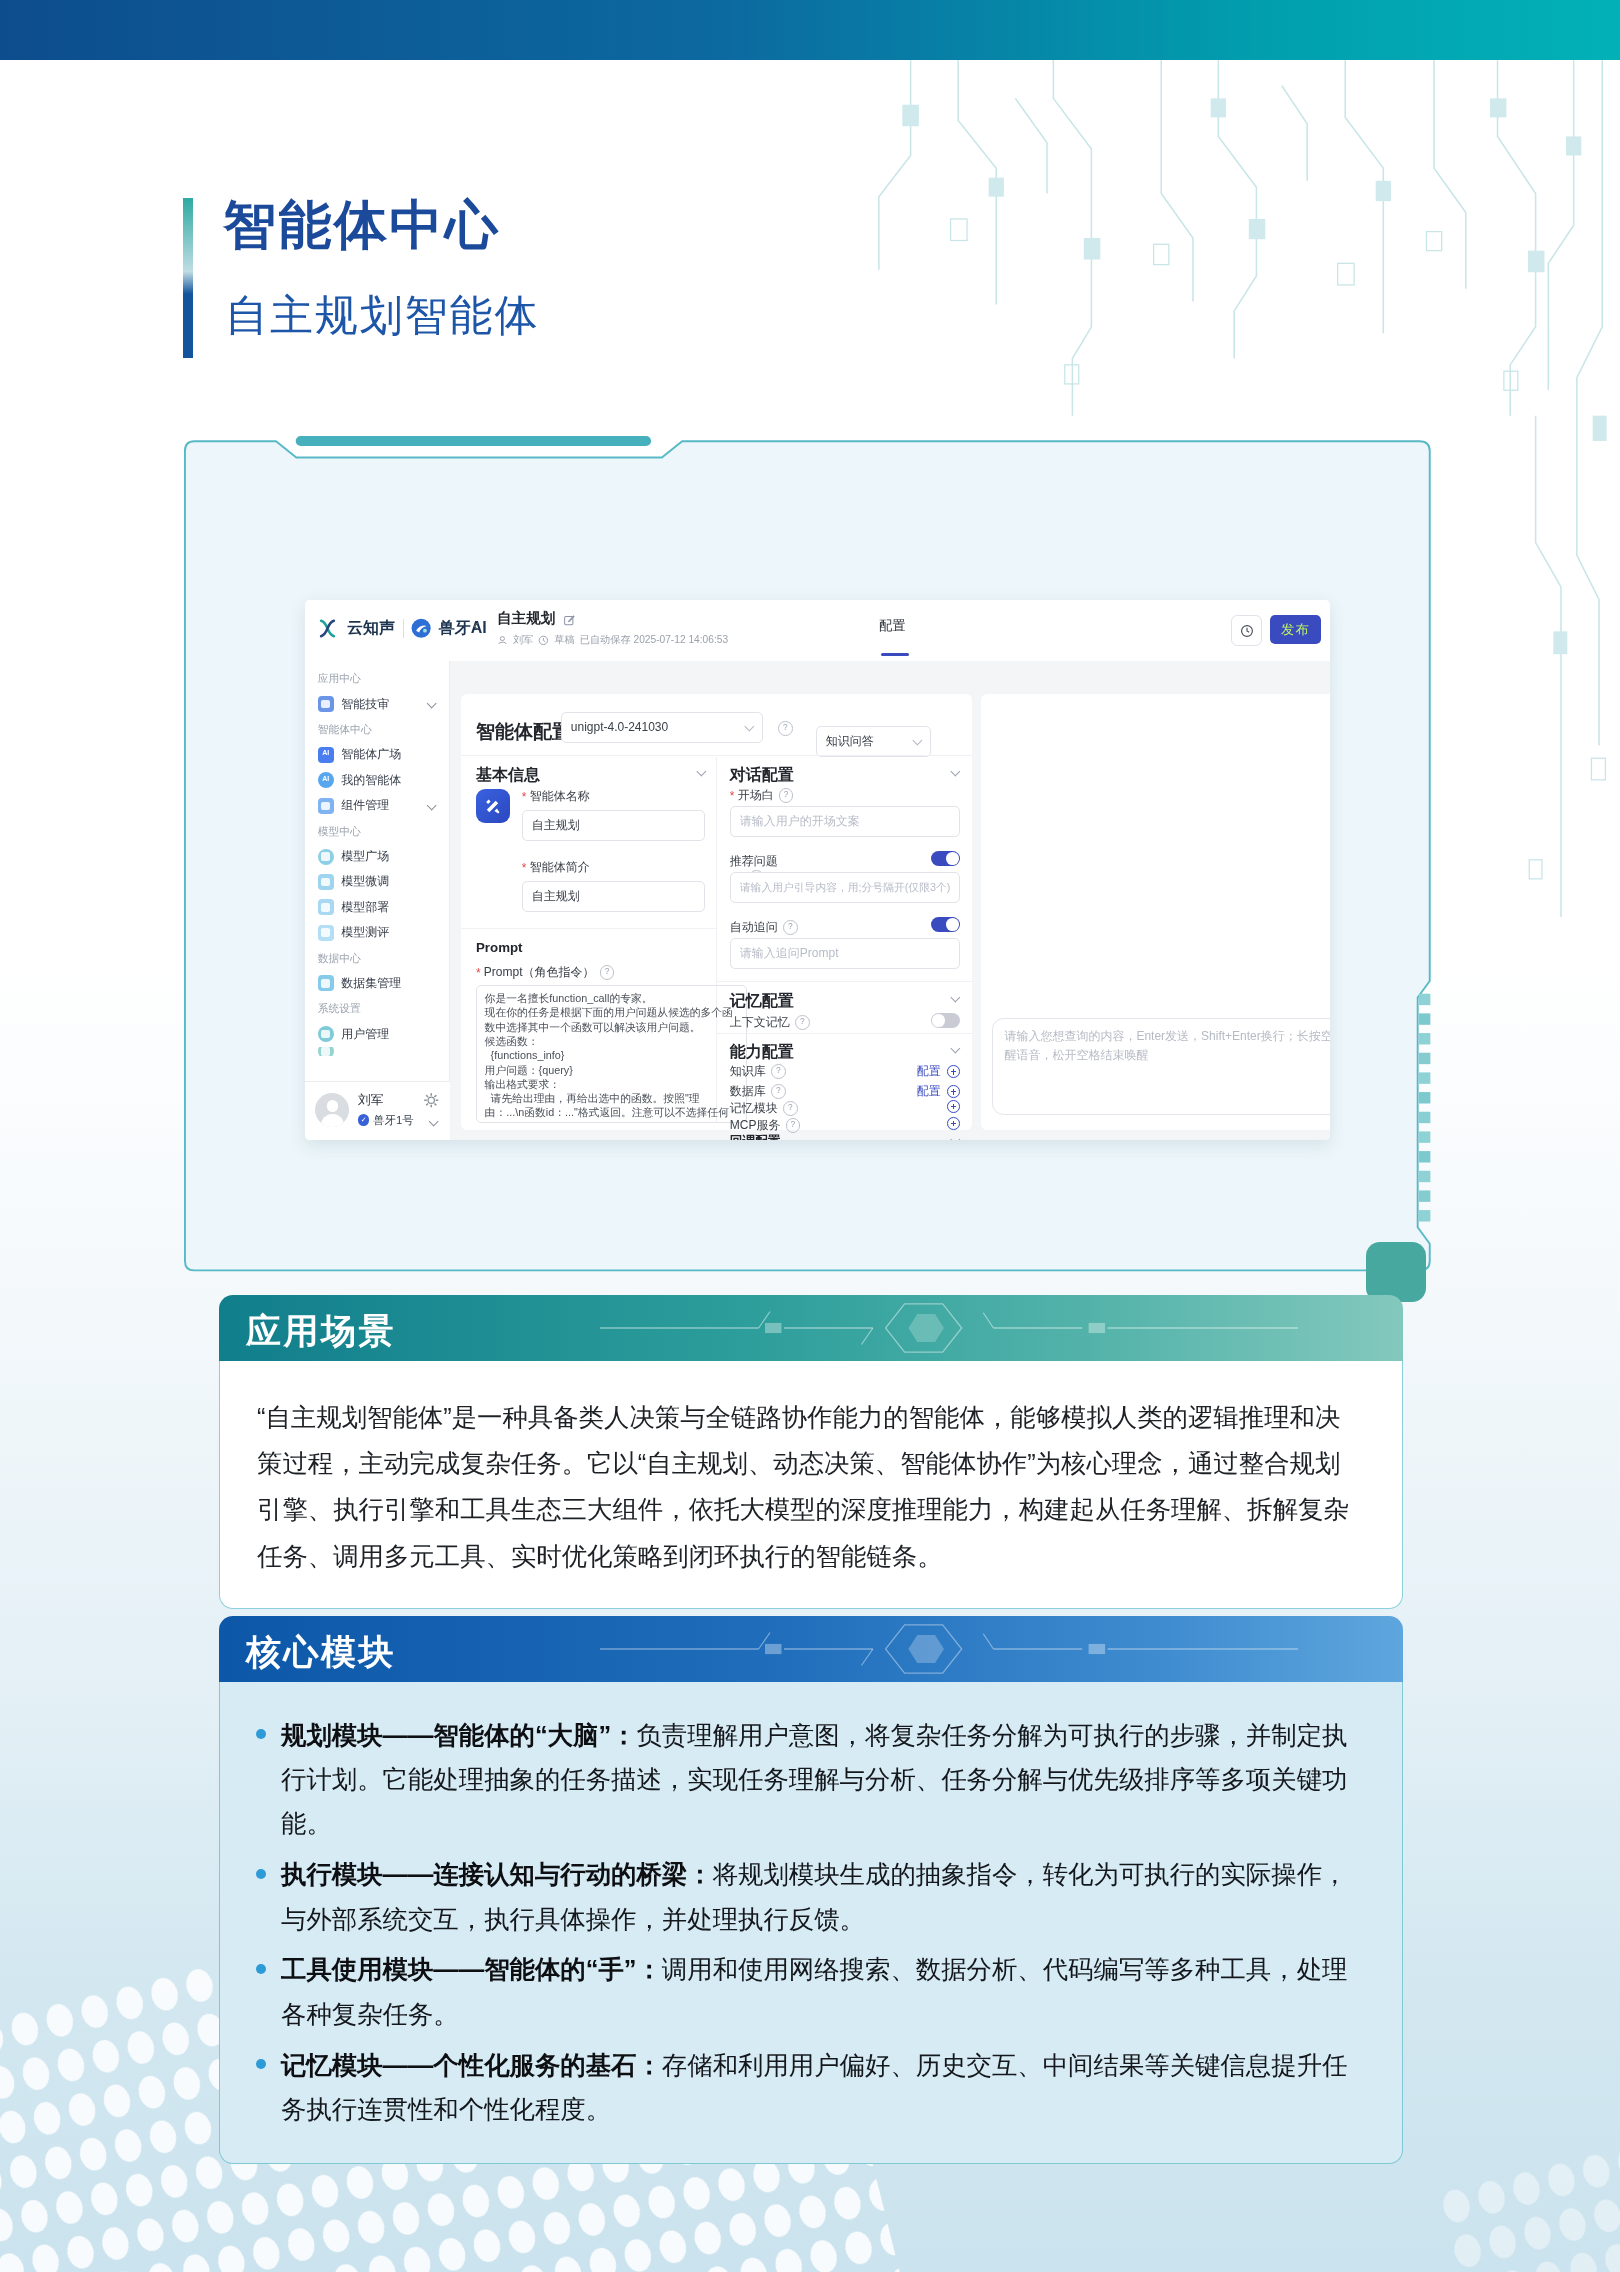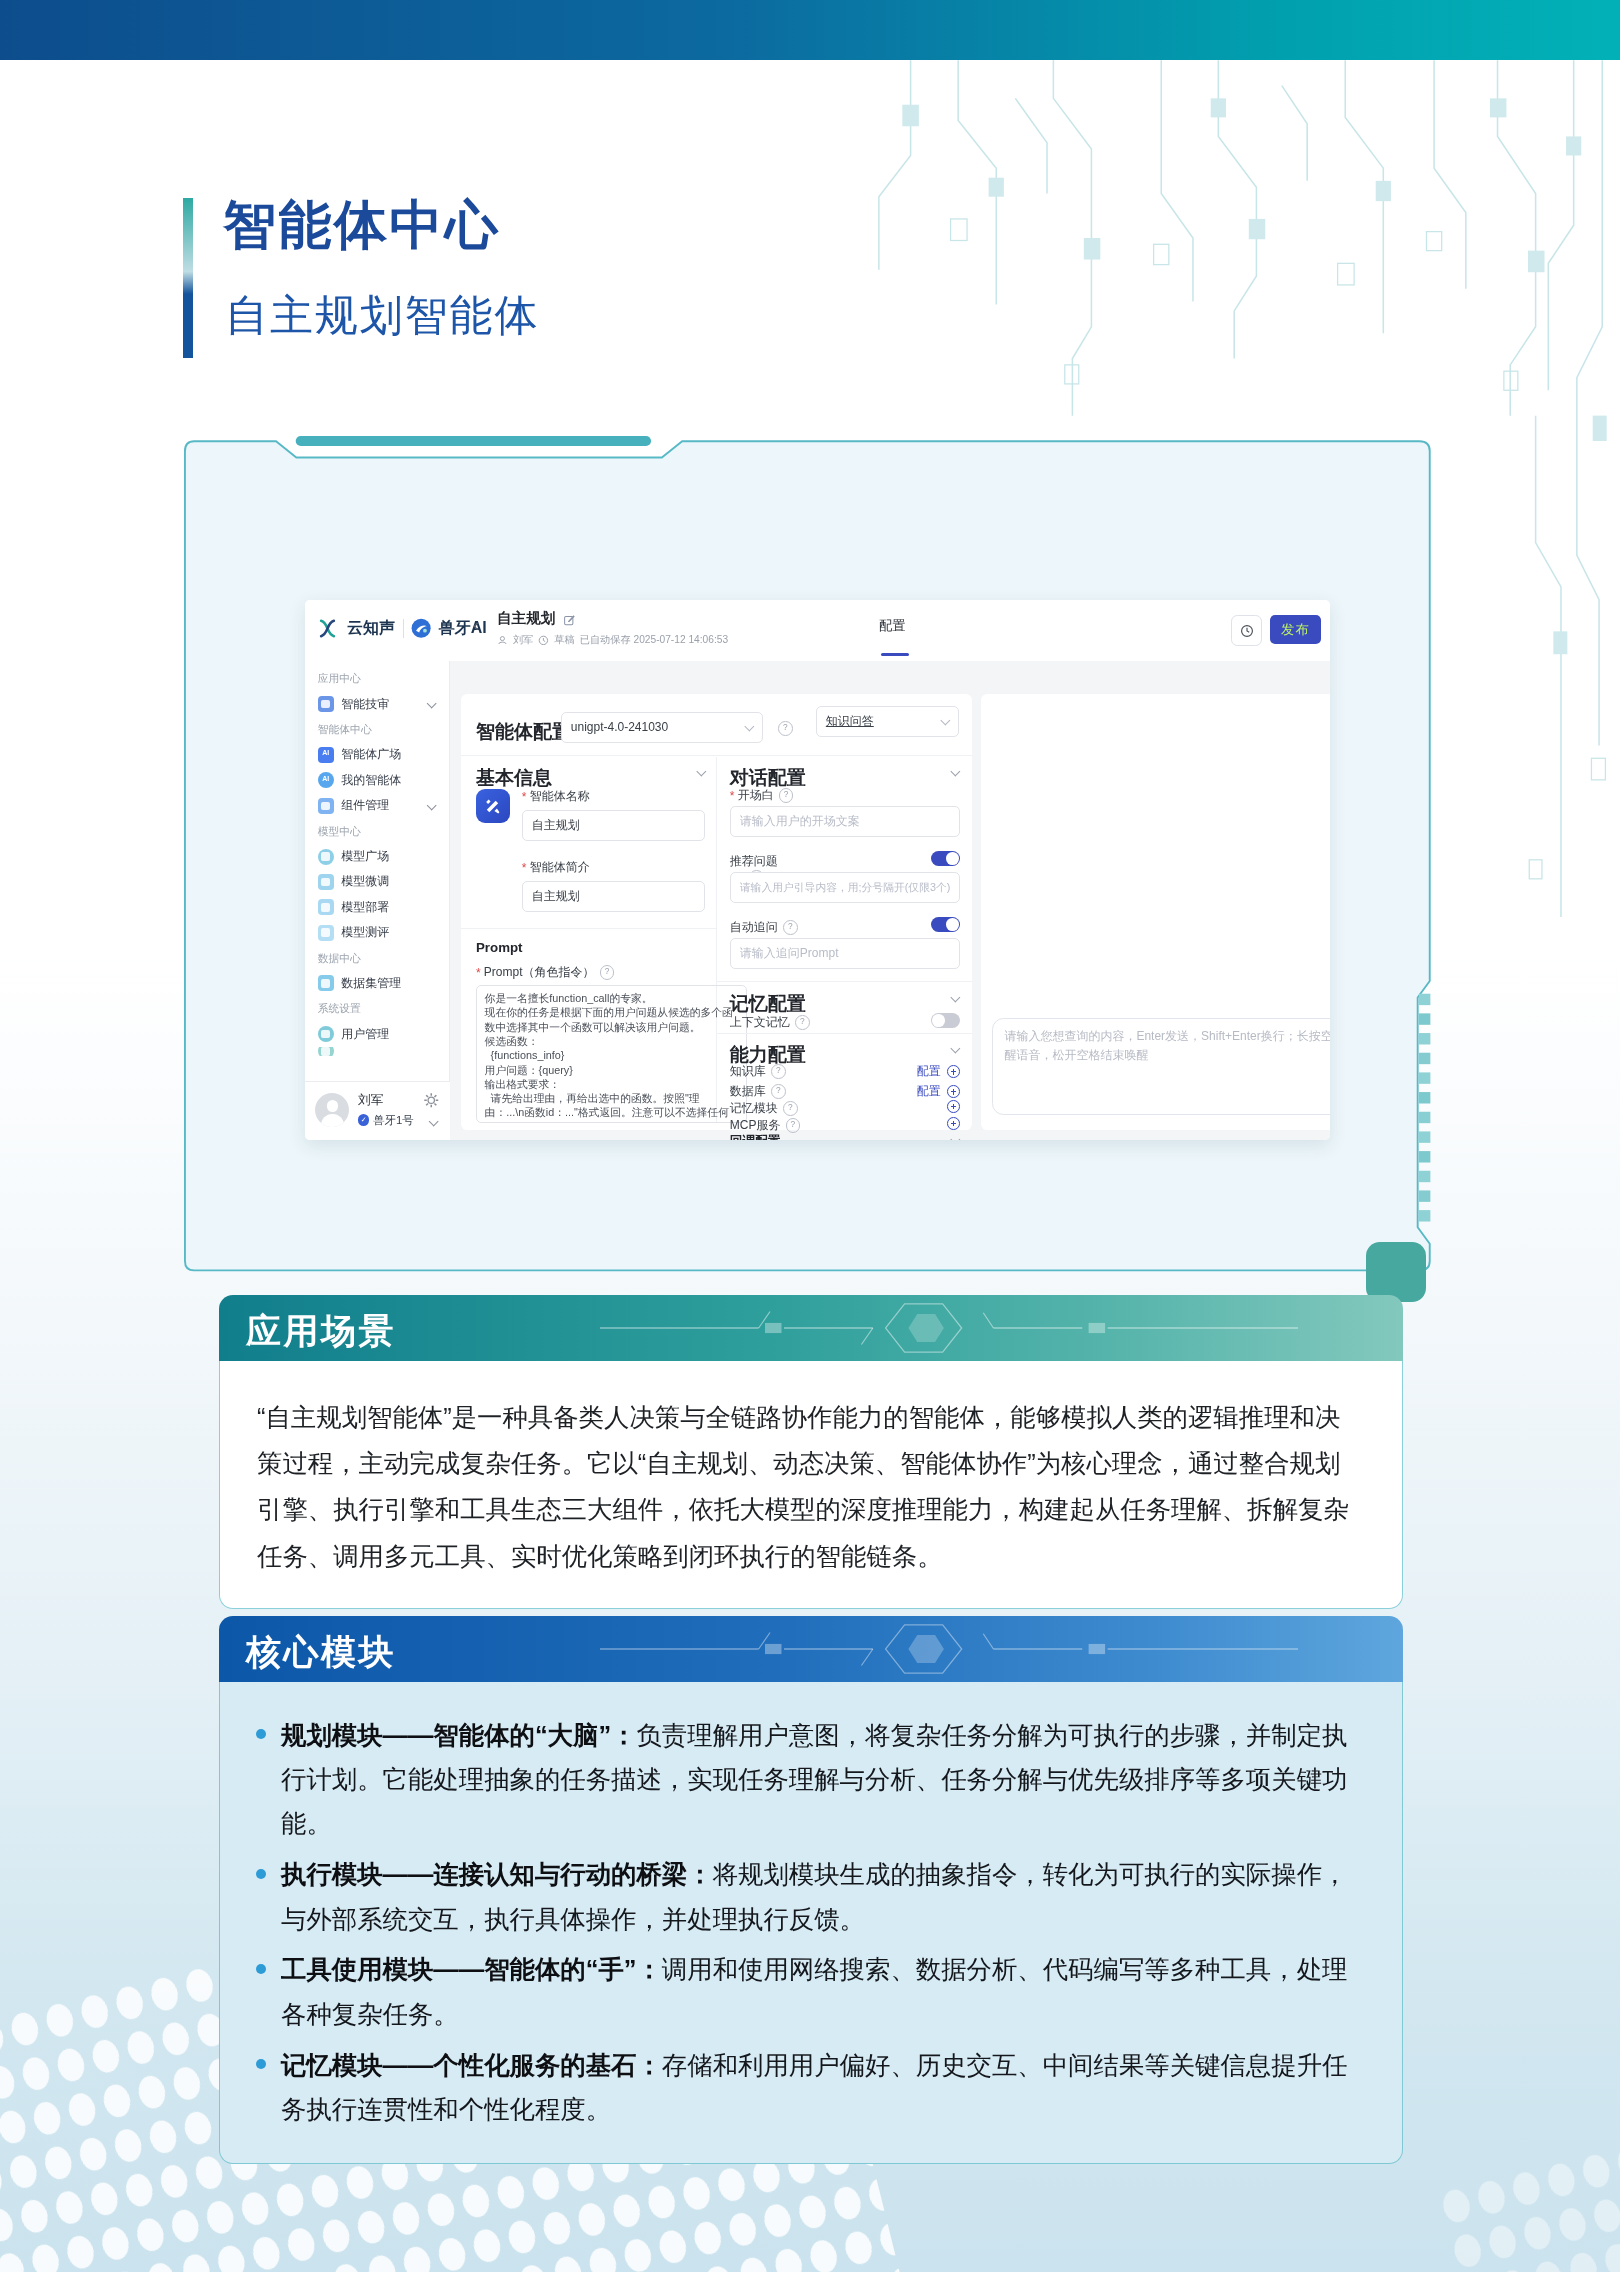--- a/index.html
+++ b/index.html
@@ -75,21 +75,21 @@
   .row1-label{position:absolute;left:15.2px;top:25.4px;font-size:19px;font-weight:bold;color:#23262c;}
   .dd{position:absolute;height:30.5px;border:1px solid #e1e3e8;border-radius:5.1px;background:#fff;
     display:flex;align-items:center;justify-content:space-between;padding:0 9px;box-sizing:border-box;font-size:12px;color:#3a4048;}
   .dd .chev{width:5.7px;height:5.7px;border-color:#b3b8c2;margin-top:-2.5px;}
   .q{display:inline-block;width:12.7px;height:12.7px;border:1px solid #bcc1cb;border-radius:50%;color:#9aa0ac;
      font-size:8.3px;line-height:11.4px;text-align:center;vertical-align:middle;margin-left:5.1px;flex:0 0 auto;}
   .q::before{content:"?";}
   .hr{position:absolute;left:0;width:100%;height:0.6px;background:#f0f1f4;}
   .vr{position:absolute;top:63px;bottom:7.6px;left:255px;width:1px;background:#eef0f3;}
 
-  .sec-h{position:absolute;font-size:19px;font-weight:bold;color:#23262c;}
+  .sec-h{position:absolute;font-size:16px;font-weight:bold;color:#23262c;}
   .sec-h .chev{position:absolute;width:5.7px;height:5.7px;border-color:#9aa0ac;}
   .lbl{position:absolute;font-size:12px;color:#3a4048;display:flex;align-items:center;}
   .req::before{content:"*";color:#e04848;margin-right:3.2px;font-size:12px;}
   .inp{position:absolute;height:30.5px;border:1px solid #e1e3e8;border-radius:5.1px;box-sizing:border-box;
     padding:0 9px;font-size:12px;color:#3a4048;background:#fff;font-family:inherit;outline:none;}
   .inp::placeholder{color:#b8bcc8;}
   .app-icon{position:absolute;left:15.2px;top:95px;width:34px;height:34px;border-radius:9px;
     background:linear-gradient(135deg,#3a62e0,#2b47c0);display:flex;align-items:center;justify-content:center;}
   .toggle{position:absolute;width:29px;height:15.2px;border-radius:7.6px;}
   .toggle.on{background:#3a4bbf;}
@@ -338,21 +338,21 @@
 
       <div class="main">
 
         <div class="card cfg-card">
           <div class="row1-label">智能体配置：</div>
           <div class="dd" style="left:100px;top:18px;width:202px;">
             <span>unigpt-4.0-241030</span>
               <span class="chev"></span>
           </div>
           <span class="q" style="position:absolute;left:312px;top:27px;"></span>
-          <div class="dd" style="left:355px;top:12px;width:143px;text-decoration:underline;">
+          <div class="dd" style="left:355px;top:32px;width:115px;">
             <span>知识问答</span>
               <span class="chev"></span>
           </div>
           <div class="hr" style="top:61px;"></div>
           <div class="vr"></div>
 
           <div class="sec-h" style="left:15.2px;top:71px;">
             <span>基本信息</span>
             <span class="chev" style="left:222px;top:2.5px;"></span>
           </div>

